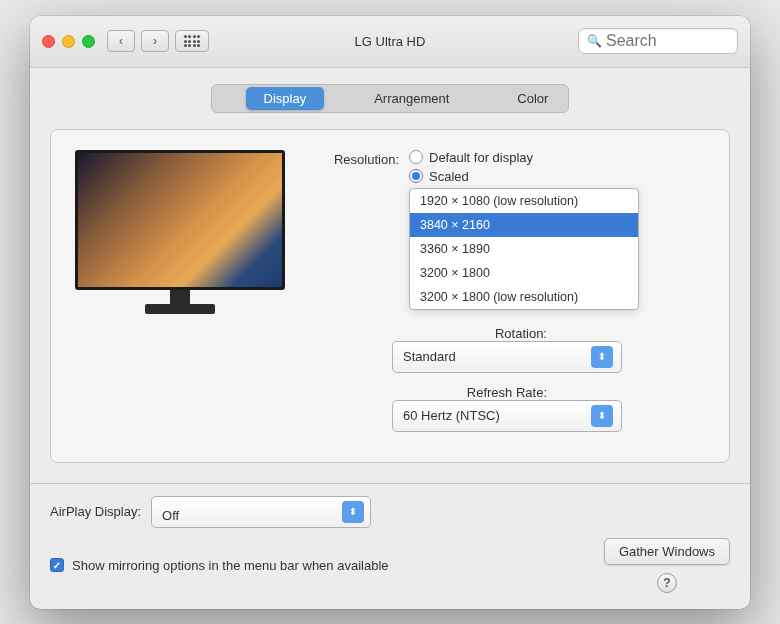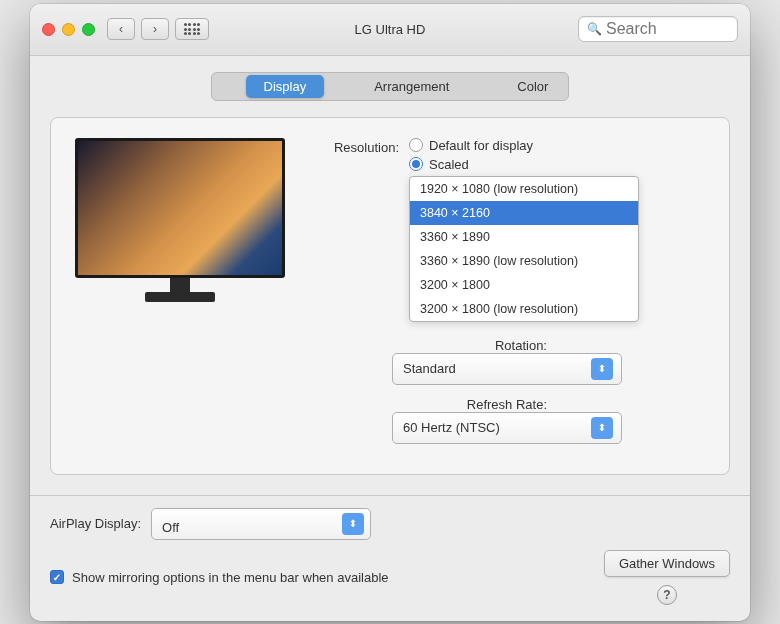--- a/index.html
+++ b/index.html
@@ -498,21 +498,20 @@
               <label class="radio-item">
                 <div class="radio-input selected"></div>
                 <span>Scaled</span>
               </label>
             </div>
 
             <div class="resolution-list" style="margin-top:4px;">
               <div class="resolution-item">1920 × 1080 (low resolution)</div>
               <div class="resolution-item selected">3840 × 2160</div>
               <div class="resolution-item">3360 × 1890</div>
-              <div class="resolution-item">3360 × 1890 (low resolution)</div>
               <div class="resolution-item">3200 × 1800</div>
               <div class="resolution-item">3200 × 1800 (low resolution)</div>
             </div>
           </div>
         </div>
 
         <div class="setting-row dropdown-row" style="margin-top:10px;">
           <div class="setting-label">Rotation:</div>
           <div class="select-control">
             <span class="select-value">Standard</span>

